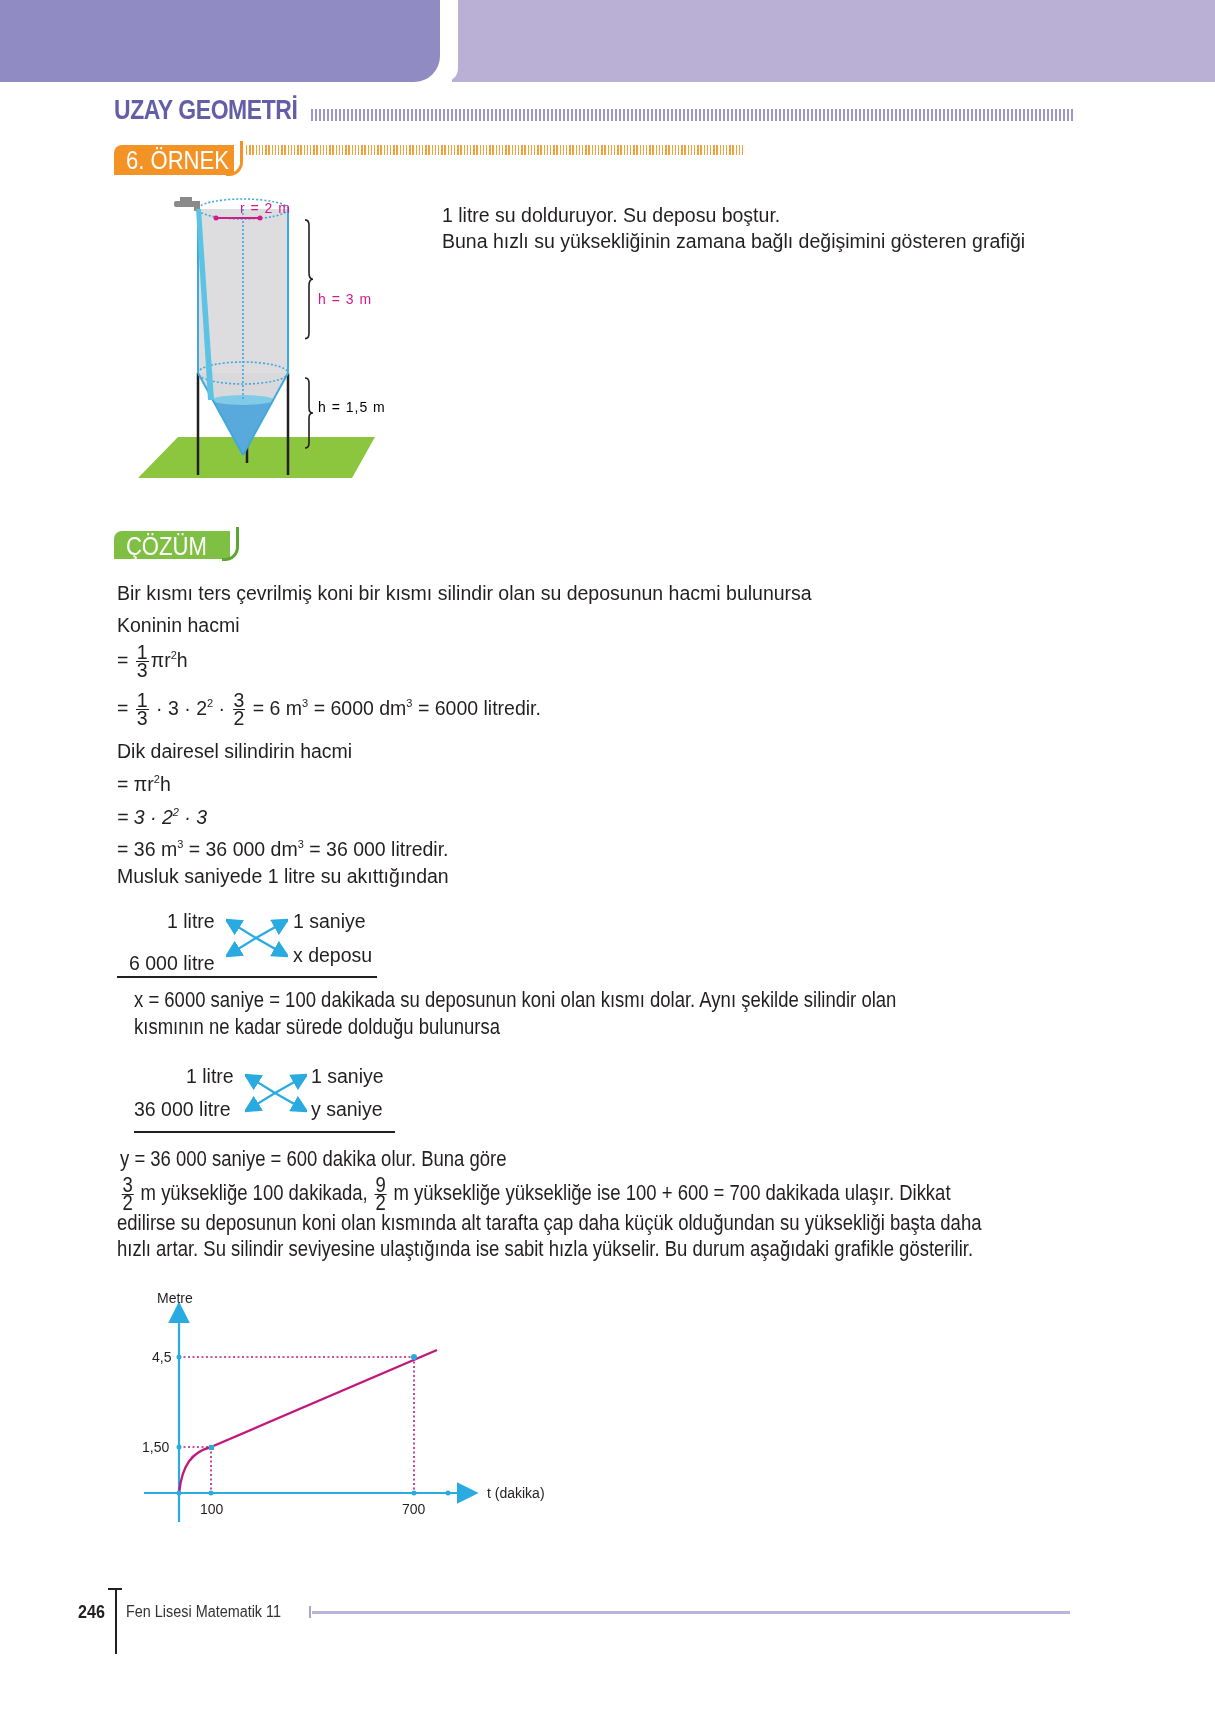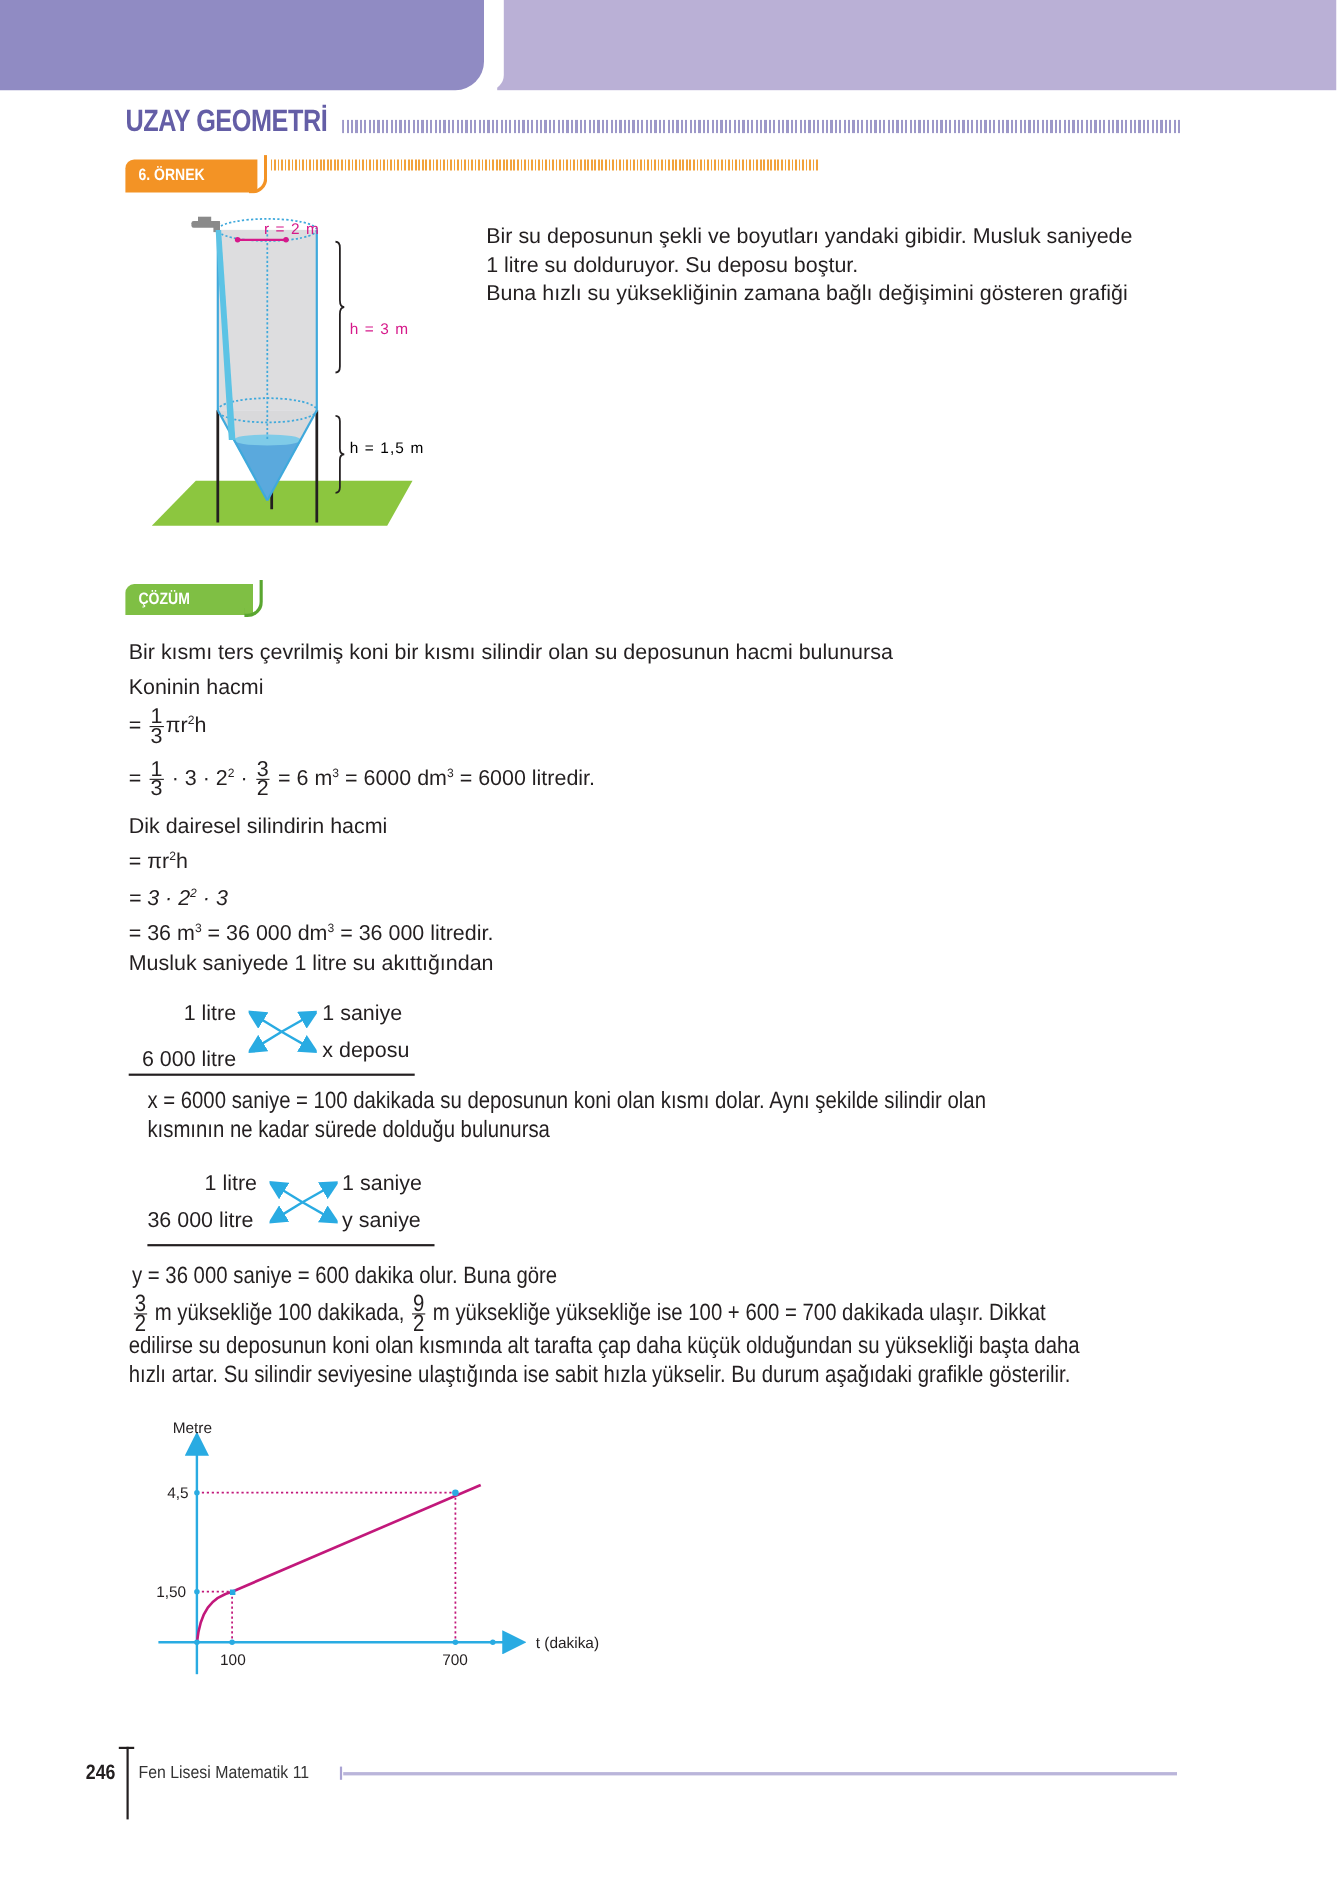--- a/index.html
+++ b/index.html
@@ -10,21 +10,21 @@
   .band-gap { left:440px; top:0; width:18px; height:82px; background:#fff; border-bottom-right-radius:20px; border-bottom-left-radius:6px; }
   .band-left-cover { left:0; top:0; width:440px; height:82px; background:#908bc3; border-bottom-right-radius:26px; }
 
   .chapter-title { left:114px; top:94px; font-size:28px; font-weight:bold; color:#645ea6; letter-spacing:-0.5px;
                    transform:scaleX(0.82); transform-origin:left top; white-space:nowrap; }
   .ticks { height:12px; background:repeating-linear-gradient(90deg, #9d98c9 0 2px, transparent 2px 4px); }
   .ticks-chapter { left:311px; top:109px; width:762px; }
   .ticks-example { left:246px; top:145px; width:498px; height:10px;
                    background:repeating-linear-gradient(90deg, #f2a23b 0 1.5px, transparent 1.5px 3.2px); }
 
-  .tag { height:30px; border-radius:8px 0 0 0; color:#fff; font-weight:bold; font-size:15px; }
+  .tag { height:30px; border-radius:8px 0 0 0; color:#fff; font-weight:normal; font-size:26px; }
   .tag span { display:inline-block; transform:scaleX(0.85); transform-origin:left center; padding-left:14px; line-height:30px; white-space:nowrap; }
   .tag-example { left:114px; top:145px; width:120px; background:#f39325; }
   .tag-example-hook { left:226px; top:141px; width:14px; height:32px; border:3px solid #f39325; border-left:none; border-top:none; border-radius:0 0 14px 0; }
   .tag-solution { left:114px; top:531px; width:116px; background:#7fbf44; height:28px; }
   .tag-solution span { line-height:28px; }
   .tag-solution-hook { left:222px; top:527px; width:14px; height:31px; border:3px solid #5aa630; border-left:none; border-top:none; border-radius:0 0 14px 0; }
 
   .body-text { font-size:19.5px; line-height:26px; color:#231f20; white-space:nowrap; }
   .condensed { font-size:20px; transform:scaleX(0.86); transform-origin:left top; white-space:nowrap; }
 
@@ -90,21 +90,20 @@
   <circle cx="130" cy="23" r="2.5" fill="#d6198a"></circle>
 
   <path d="M175,23 q4,0 4,5 v44 q0,6 4,6 q-4,0 -4,6 v44 q0,5 -4,5" fill="none" stroke="#231f20" stroke-width="1.6" transform="translate(0,0) scale(1,1.08)"></path>
   <path d="M175,183 q4,0 4,5 v25 q0,5 4,5 q-4,0 -4,5 v25 q0,5 -4,5" fill="none" stroke="#231f20" stroke-width="1.6"></path>
 </svg>
 <div class="abs" style="left:240px;top:200px;font-size:14px;color:#d6198a;letter-spacing:1px;">r = 2 m</div>
 <div class="abs" style="left:318px;top:291px;font-size:14px;color:#d6198a;letter-spacing:1px;">h = 3 m</div>
 <div class="abs" style="left:318px;top:399px;font-size:14px;color:#000000;letter-spacing:1px;">h = 1,5 m</div>
 
 <div class="abs body-text" style="left:442px;top:202px;">
-  <div>Bir su deposunun şekli ve boyutları yandaki gibidir. Musluk saniyede</div>
   <div>1 litre su dolduruyor. Su deposu boştur.</div>
   <div>Buna hızlı su yüksekliğinin zamana bağlı değişimini gösteren grafiği</div>
 </div>
 
 <div class="abs tag tag-solution"><span>ÇÖZÜM</span></div>
 <div class="abs tag-solution-hook"></div>
 
 <div class="abs body-text" style="left:117px;top:580px;">Bir kısmı ters çevrilmiş koni bir kısmı silindir olan su deposunun hacmi bulunursa</div>
 <div class="abs body-text" style="left:117px;top:612px;">Koninin hacmi</div>
 

